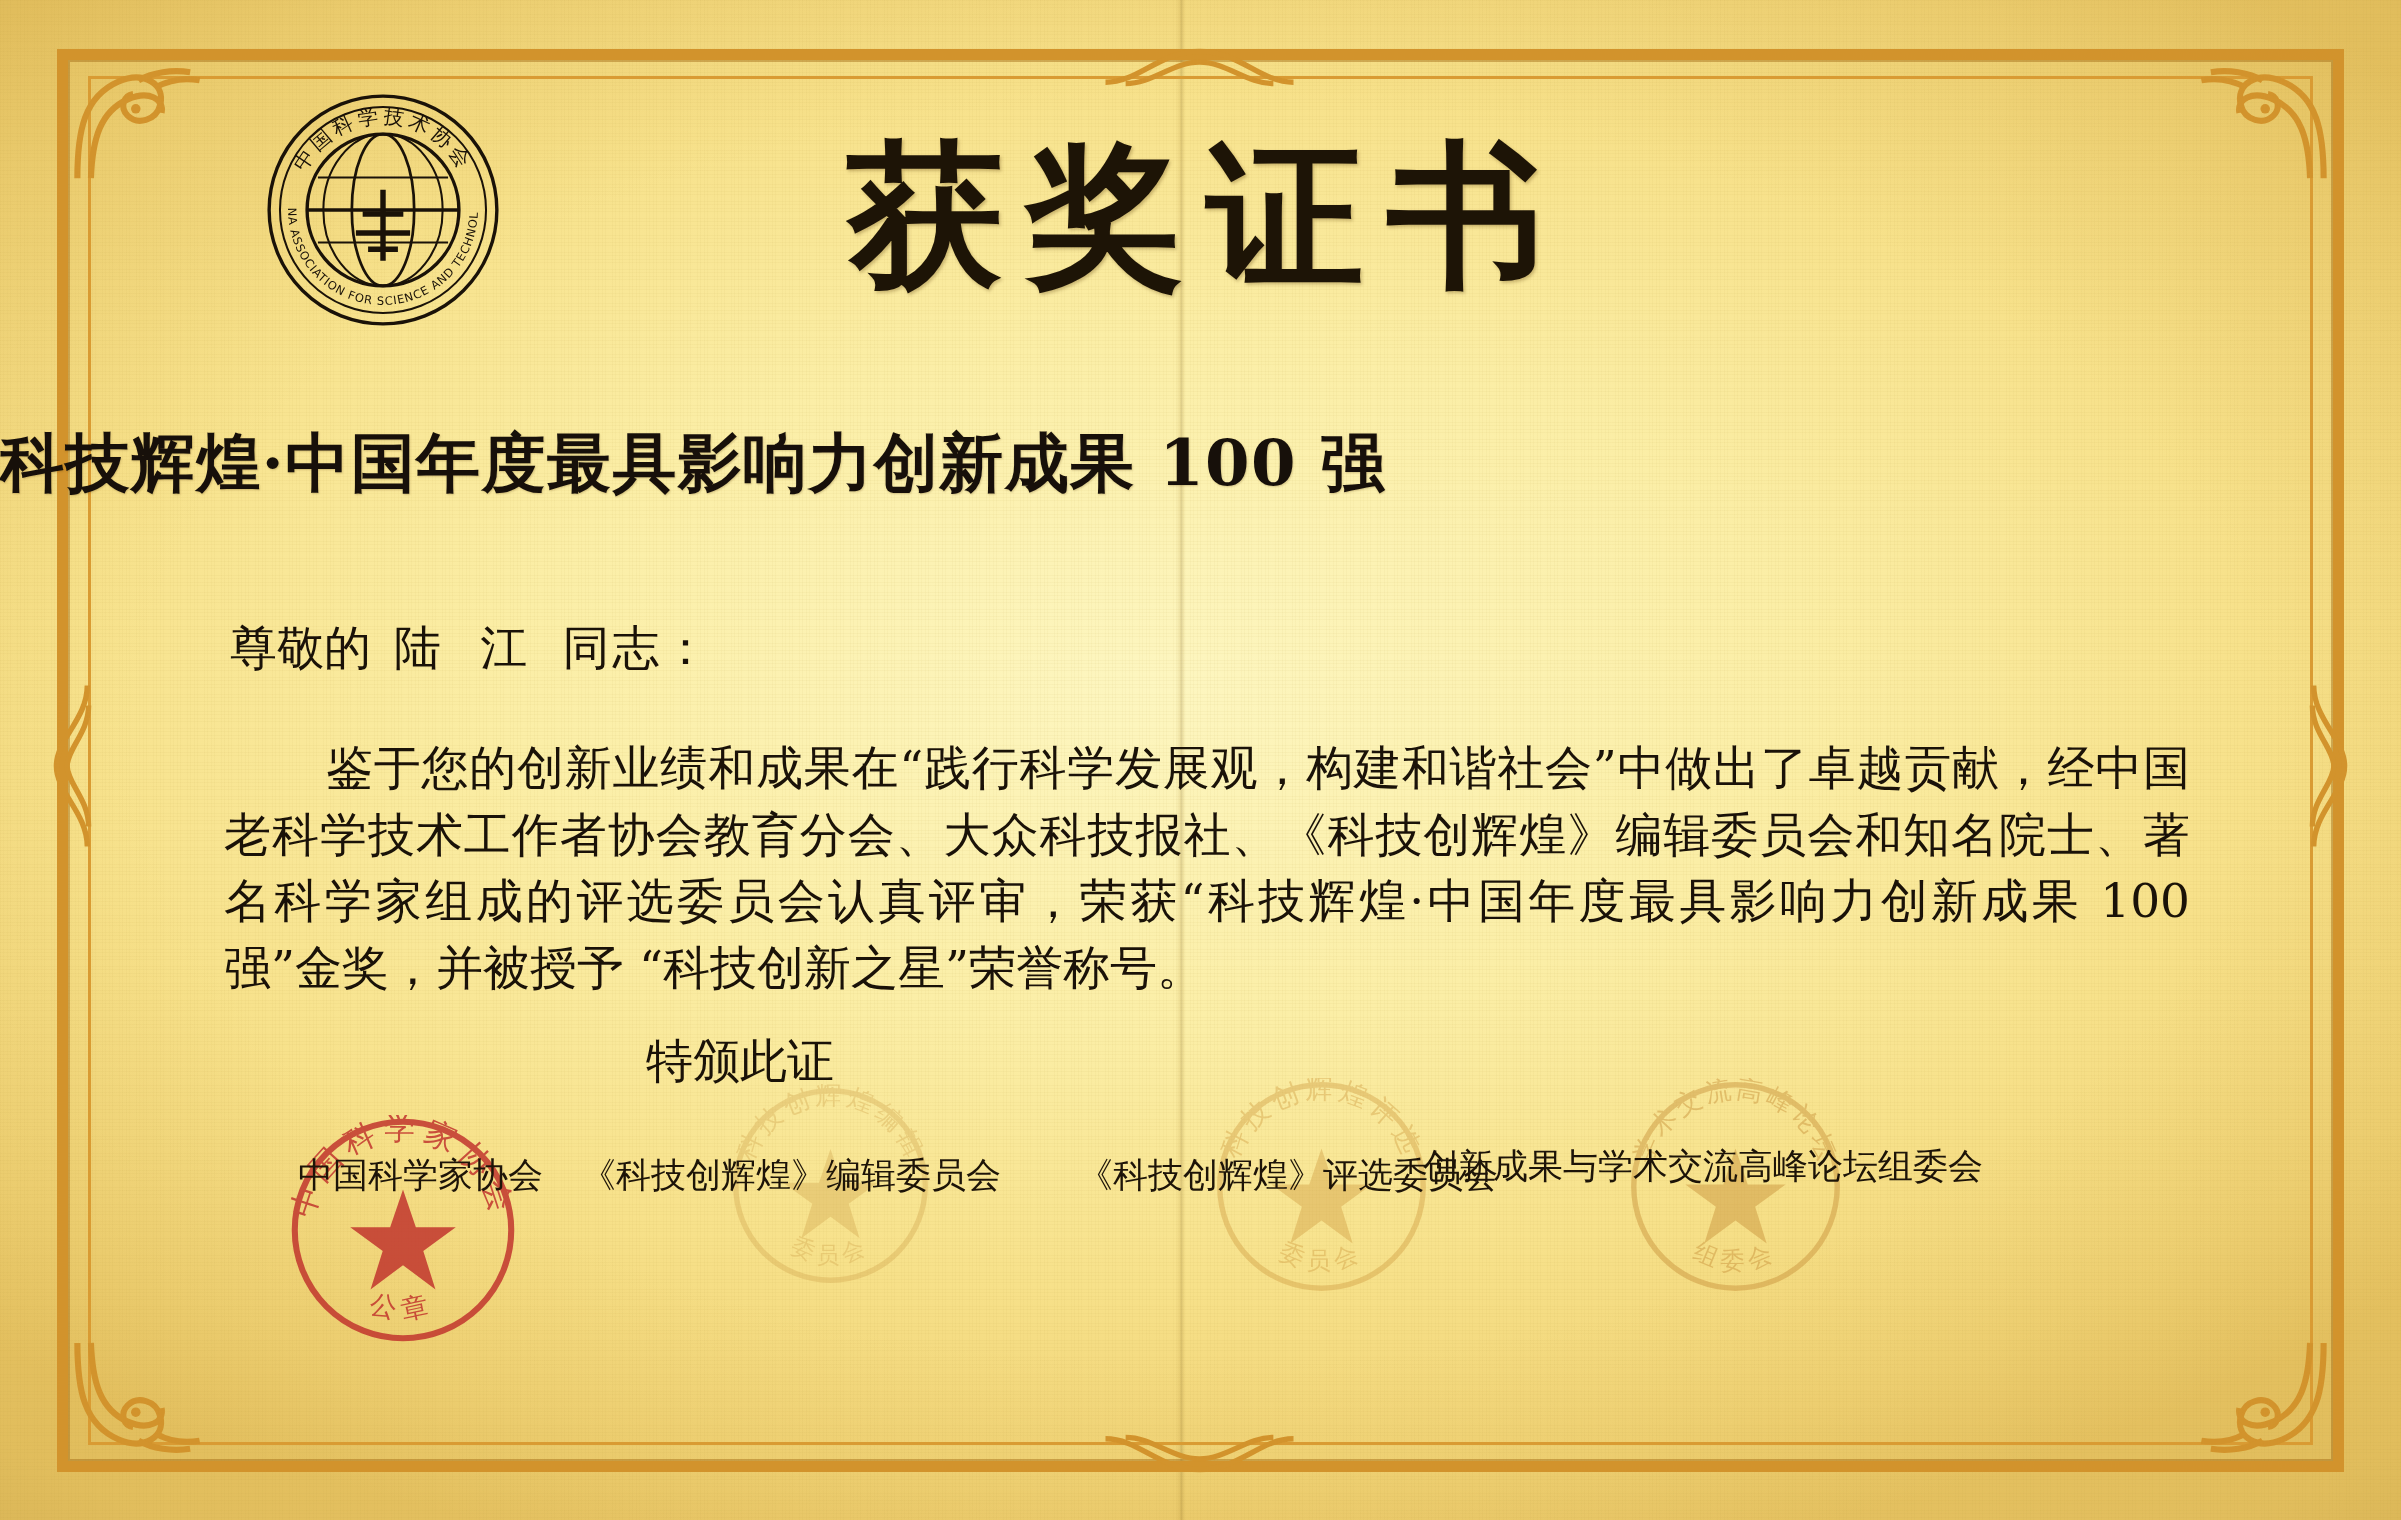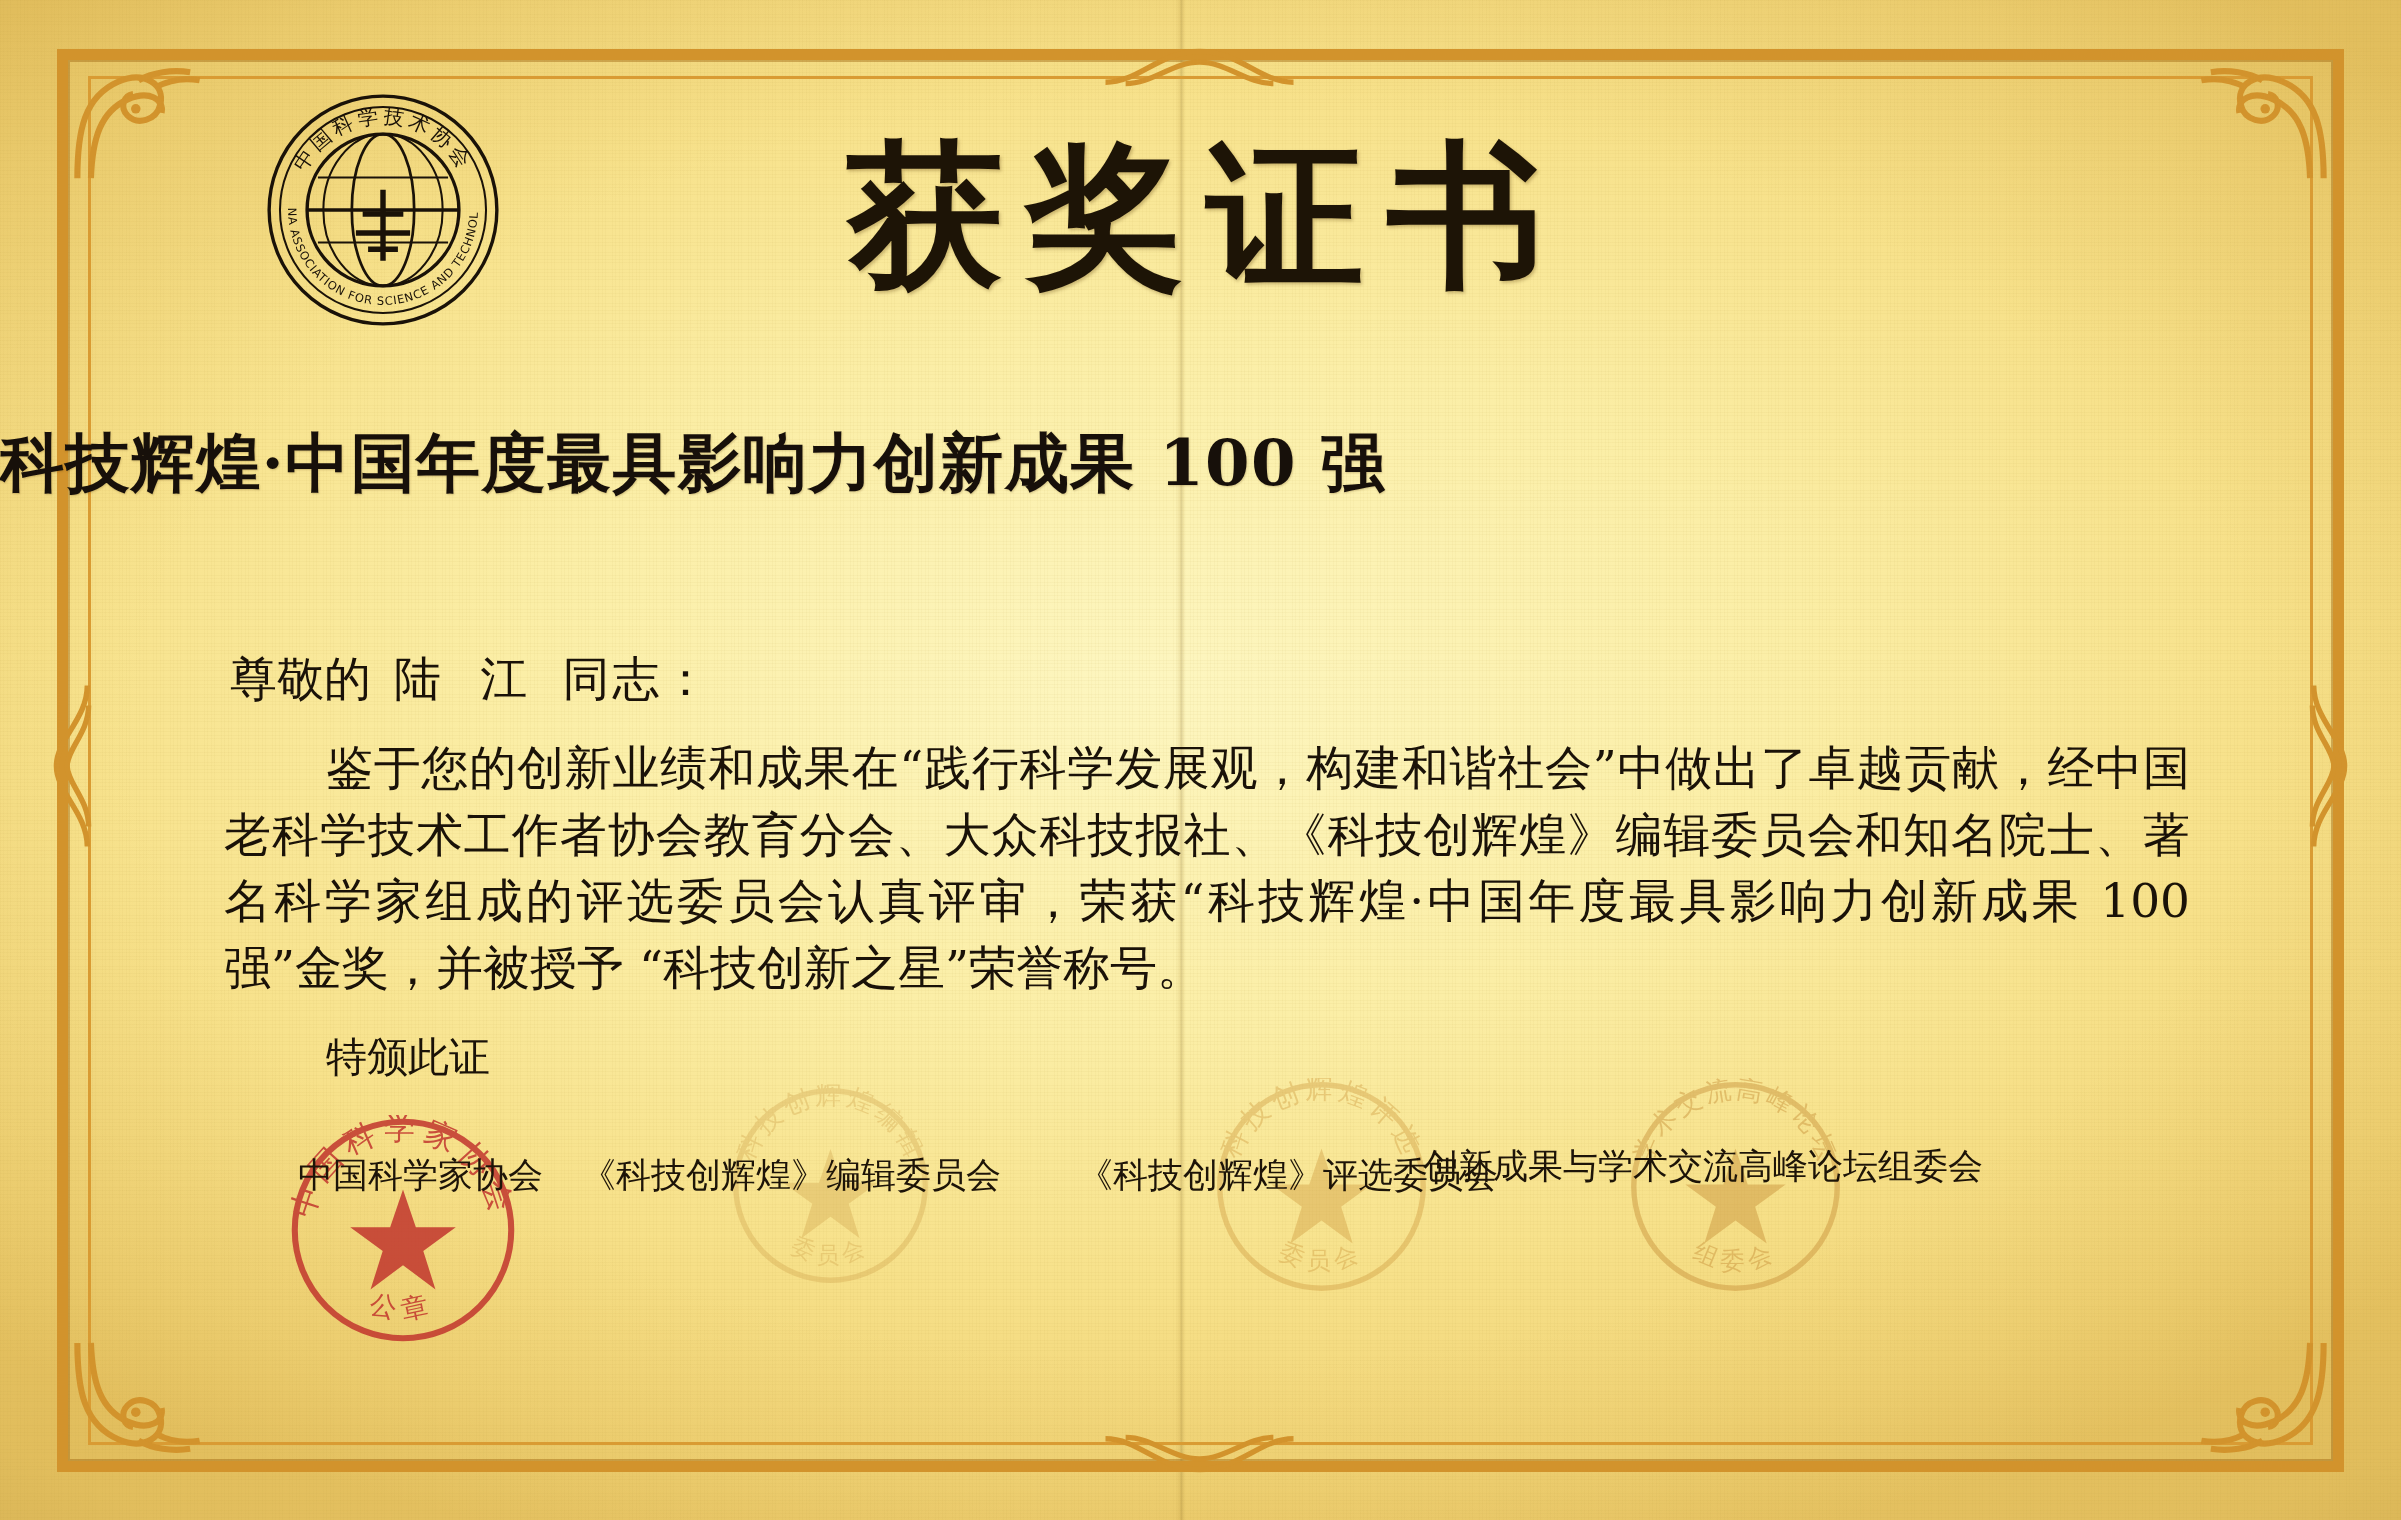--- a/index.html
+++ b/index.html
@@ -122,21 +122,21 @@
     letter-spacing: 1.4px;
     color: #17100a;
     text-shadow: 0.7px 1.4px 2px rgba(90,60,10,.25);
     white-space: nowrap;
   }
 
   
   .salutation {
     position: absolute;
     left: 230px;
-    top: 648px;
+    top: 617px;
     font-family: "DejaVu Serif", "Liberation Serif", serif;
     font-size: 47px;
     color: #1a1208;
     white-space: nowrap;
   }
   .salutation .name {
     margin: 0 23px;
     letter-spacing: 12.2px;
   }
   .salutation .suffix { letter-spacing: 2.7px; }
@@ -153,24 +153,25 @@
     text-align: justify;
   }
   .body-text p { margin: 0; }
   .body-text p.indent { text-indent: 102px; }
 
   .closing {
     position: absolute;
     left: 224px;
     top: 1030px;
     font-family: Liberation Serif, serif;
-    font-size: 41px;
+    font-size: 47px;
     color: #1a1208;
     text-indent: 102px;
     width: 610px;
+    text-align: right;
   }
 
   
   .signers {
     position: absolute;
     left: 271px;
     top: 1152px;
     width: 1871px;
     height: 81px;
   }

